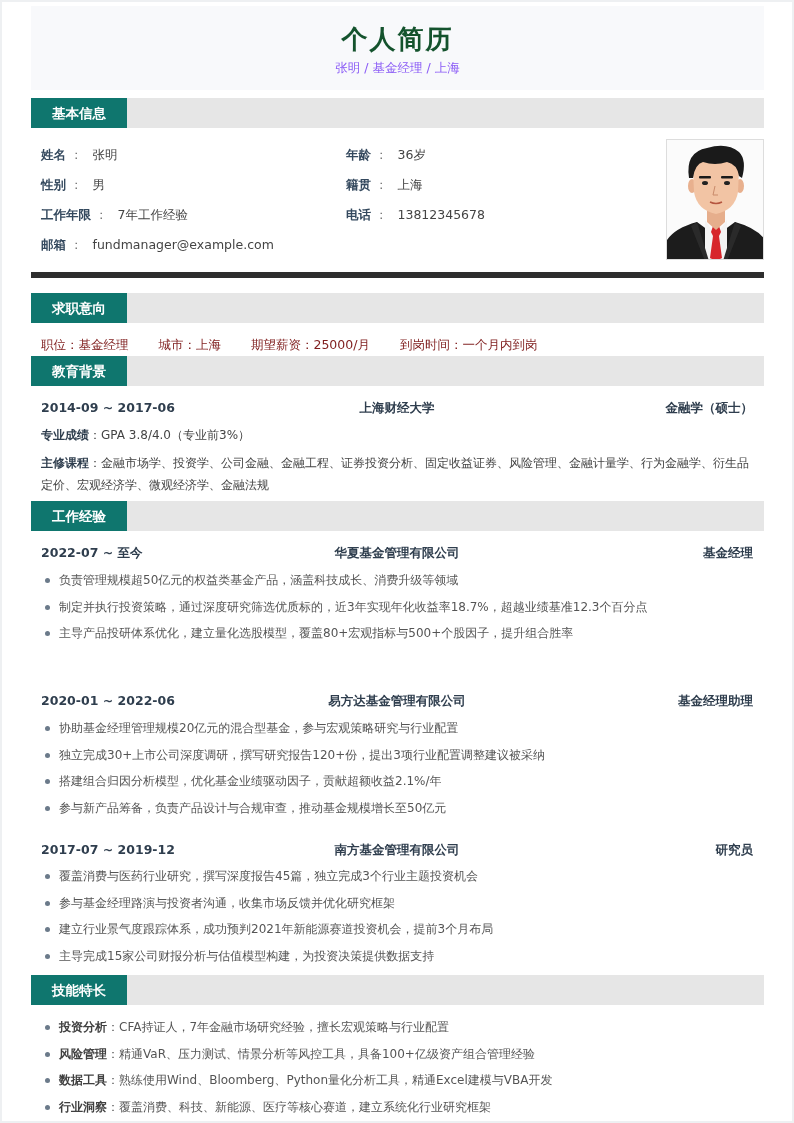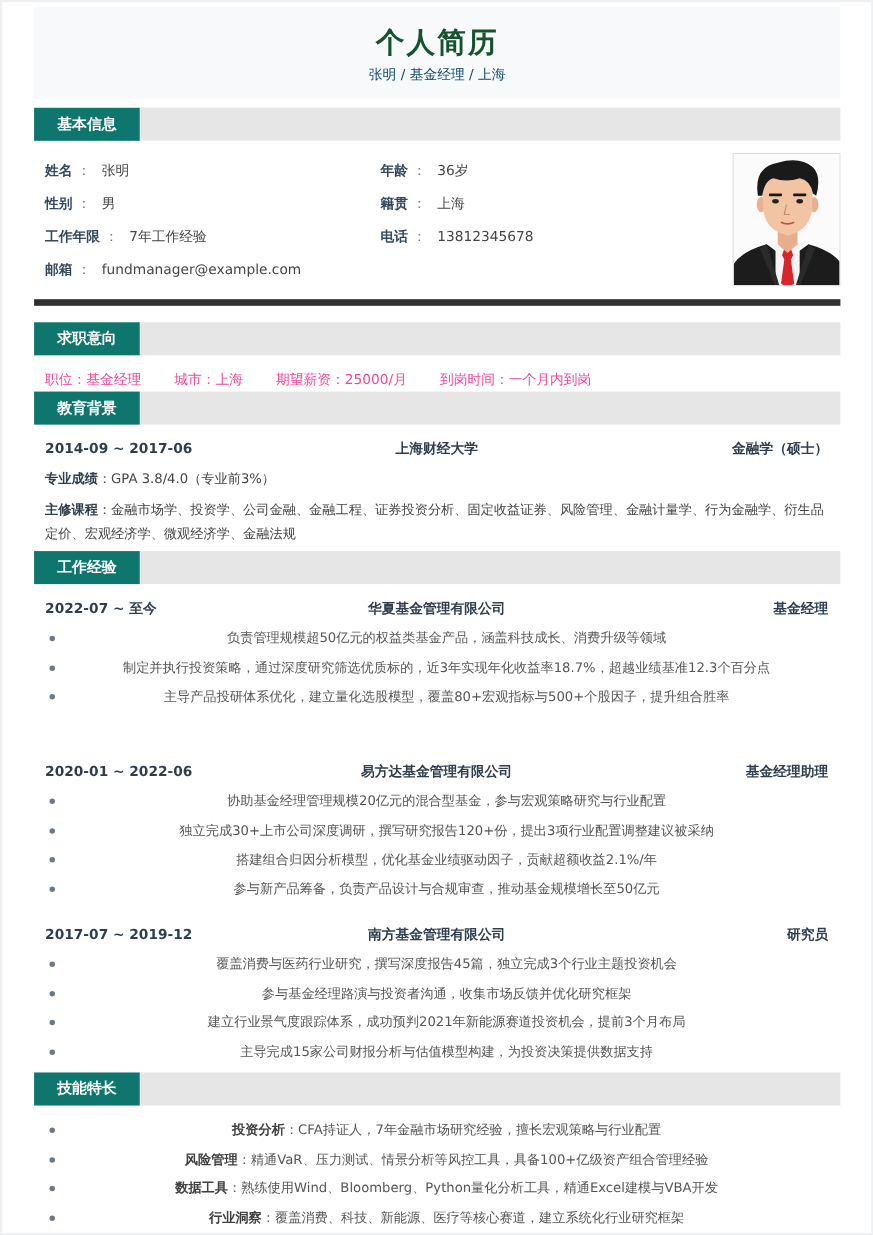--- a/index.html
+++ b/index.html
@@ -1,37 +1,37 @@
 <!DOCTYPE html>
 <html><head>
 <meta charset="utf-8">
 <style>
   * { box-sizing: border-box; margin: 0; padding: 0; }
   html, body { width: 794px; height: 1123px; background: #ffffff; overflow: hidden; }
   body { font-family: "DejaVu Sans", "Liberation Sans", sans-serif; color: #444; position: relative; }
   .page-border { position: absolute; left: 0; top: 0; width: 794px; height: 1123px; border: 2px solid #eef0f2; pointer-events: none; }
   .header { position: absolute; left: 31px; top: 6px; width: 733px; height: 84px; background: #f8f9fb; text-align: center; }
   .header .title { font-size: 26px; font-weight: bold; color: #14532d; margin-top: 18px; line-height: 30px; letter-spacing: 2px; }
-  .header .subtitle { font-size: 12.5px; color: #0c4a6e; margin-top: 6px; line-height: 16px; }
+  .header .subtitle { font-size: 12.5px; color: #8b5cf6; margin-top: 6px; line-height: 16px; }
   .section-bar { position: absolute; left: 31px; width: 733px; height: 30px; background: #e6e6e6; }
   .section-bar .label { position: absolute; left: 0; top: 0; width: 96px; height: 30px; background: #0f766e; color: #fff; font-weight: bold; font-size: 13.5px; line-height: 30px; text-align: center; }
   .info { position: absolute; font-size: 12.5px; line-height: 16px; color: #444; }
   .info .k { font-weight: bold; color: #34495e; }
   .info .c { color: #777; margin: 0 10px 0 4px; }
   .photo { position: absolute; left: 666px; top: 139px; width: 98px; height: 121px; border: 1px solid #ddd; background: #fbfbfb; overflow: hidden; }
   .thick-rule { position: absolute; left: 31px; top: 272px; width: 733px; height: 6px; background: #2e2e2e; }
-  .intent { position: absolute; left: 41px; top: 337px; font-size: 12.5px; color: #ec4899; line-height: 16px; white-space: nowrap; }
+  .intent { position: absolute; left: 41px; top: 337px; font-size: 12.5px; color: #7f1d1d; line-height: 16px; white-space: nowrap; }
   .intent span { margin-right: 26px; }
   .row3 { position: absolute; left: 41px; width: 712px; height: 18px; font-size: 12.5px; font-weight: bold; color: #2f3e4e; line-height: 18px; }
   .row3 .l { position: absolute; left: 0; }
   .row3 .m { position: absolute; left: 0; width: 712px; text-align: center; }
   .row3 .r { position: absolute; right: 0; }
   .para { position: absolute; left: 41px; width: 712px; font-size: 12px; line-height: 22px; color: #444; }
   .para b { color: #2f3e4e; }
-  ul.bullets { position: absolute; left: 41px; width: 712px; list-style: none; text-align: center; }
+  ul.bullets { position: absolute; left: 41px; width: 712px; list-style: none; }
   ul.bullets li { position: relative; padding-left: 18px; font-size: 12px; color: #555; height: 26.5px; line-height: 16px; white-space: nowrap; }
   ul.bullets li::before { content: ""; position: absolute; left: 4px; top: 6px; width: 5px; height: 5px; border-radius: 50%; background: #6b7a8a; }
   ul.bullets li b { color: #404040; margin-top: 24px; }
 </style>
 </head>
 <body>
 
 <div class="page-border"></div>
 
 <div class="header">

